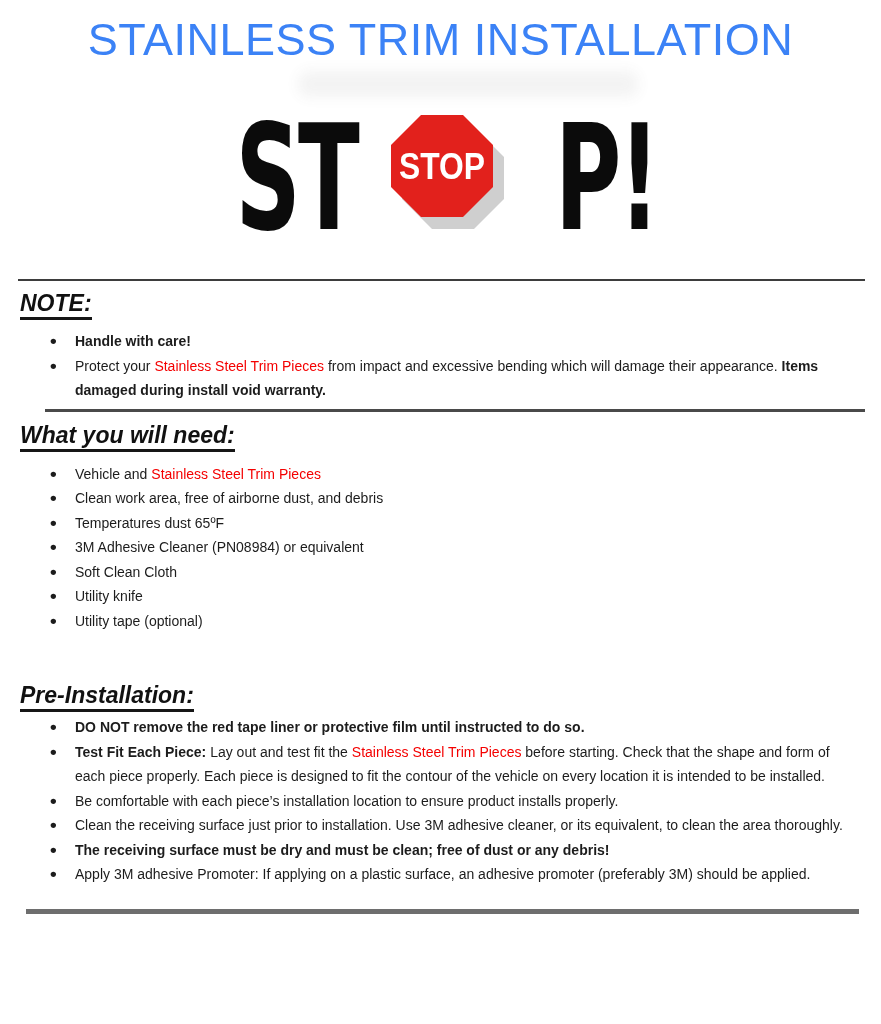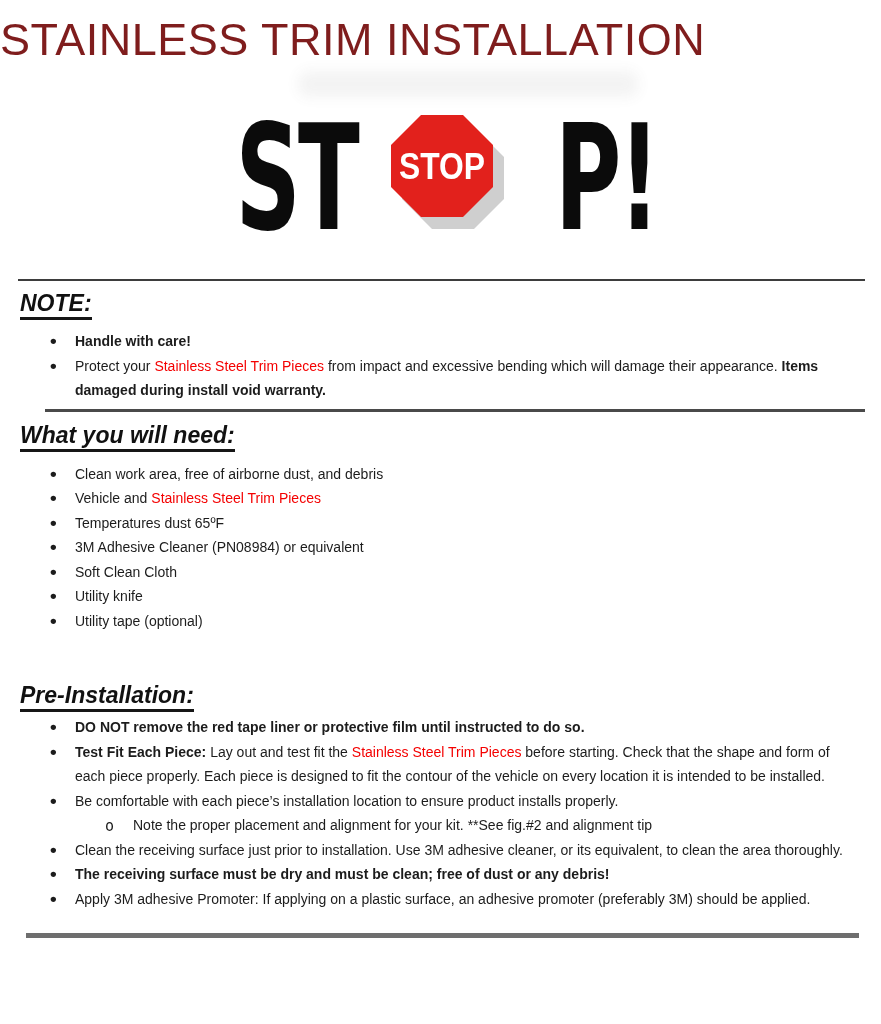--- a/index.html
+++ b/index.html
@@ -11,21 +11,21 @@
     width:881px;height:1024px;overflow:hidden;
     font-family:"Liberation Sans","DejaVu Sans",sans-serif;
     color:var(--text);
   }
   .doc{position:relative;width:881px;height:1024px;}
 
   
   .page-title{
     margin:16px 0 0 0;
     font-size:45px;font-weight:400;letter-spacing:0.5px;
-    text-align:left;line-height:47px;color:#7f1d1d;
+    text-align:center;line-height:47px;color:#3b82f6;
   }
 
   
   .banner{
     position:relative;height:150px;margin-top:40px;
     display:flex;align-items:center;justify-content:center;gap:36px;
   }
   .smudge{
     position:absolute;top:-32px;left:50%;transform:translateX(-42%);
     width:340px;height:26px;background:#5a5a5a;opacity:0.07;
@@ -111,37 +111,36 @@
       <li class="ind0"><span class="s-b">Handle with care!</span></li>
       <li class="ind0"><span class="">Protect your </span><span class="s-r">Stainless Steel Trim Pieces</span><span class=""> from impact and excessive bending which will damage their appearance. </span><span class="s-b">Items damaged during install void warranty.</span></li>
     </ul>
 
   <hr class="rule rule-2">
 
   <h2 class="sec-h h-need">
     <span>What you will need:</span>
   </h2>
   <ul class="blist ul-need">
+      <li class="ind0"><span class="">Vehicle and </span><span class="s-r">Stainless Steel Trim Pieces</span></li>
       <li class="ind0"><span class="">Clean work area, free of airborne dust, and debris</span></li>
-      <li class="ind0"><span class="">Vehicle and </span><span class="s-r">Stainless Steel Trim Pieces</span></li>
       <li class="ind0"><span class="">Temperatures dust 65ºF</span></li>
       <li class="ind0"><span class="">3M Adhesive Cleaner (PN08984) or equivalent</span></li>
       <li class="ind0"><span class="">Soft Clean Cloth</span></li>
       <li class="ind0"><span class="">Utility knife</span></li>
       <li class="ind0"><span class="">Utility tape (optional)</span></li>
     </ul>
 
   <h2 class="sec-h h-pre">
     <span>Pre-Installation:</span>
   </h2>
   <ul class="blist ul-pre">
       <li class="ind0"><span class="s-b">DO NOT remove the red tape liner or protective film until instructed to do so.</span></li>
       <li class="ind0"><span class="s-b s-u">Test Fit Each Piece</span><span class="s-b">: </span><span class="">Lay out and test fit the </span><span class="s-r">Stainless Steel Trim Pieces</span><span class=""> before starting. Check that the shape and form of each piece properly. Each piece is designed to fit the contour of the vehicle on every location it is intended to be installed.</span></li>
       <li class="ind0"><span class="">Be comfortable with each piece’s installation location to ensure product installs properly.</span></li>
-      <li class="ind1"><span class="">Note the proper placement and alignment for your kit. **See fig.#2 and alignment tip</span></li>
       <li class="ind0"><span class="">Clean the receiving surface just prior to installation. Use 3M adhesive cleaner, or its equivalent, to clean the area thoroughly.</span></li>
       <li class="ind0"><span class="s-b">The receiving surface must be dry and must be clean; free of dust or any debris!</span></li>
       <li class="ind0"><span class="">Apply 3M adhesive Promoter: If applying on a plastic surface, an adhesive promoter (preferably 3M) should be applied.</span></li>
     </ul>
 
   <hr class="rule rule-3">
 
 </div>
 
 </body></html>

